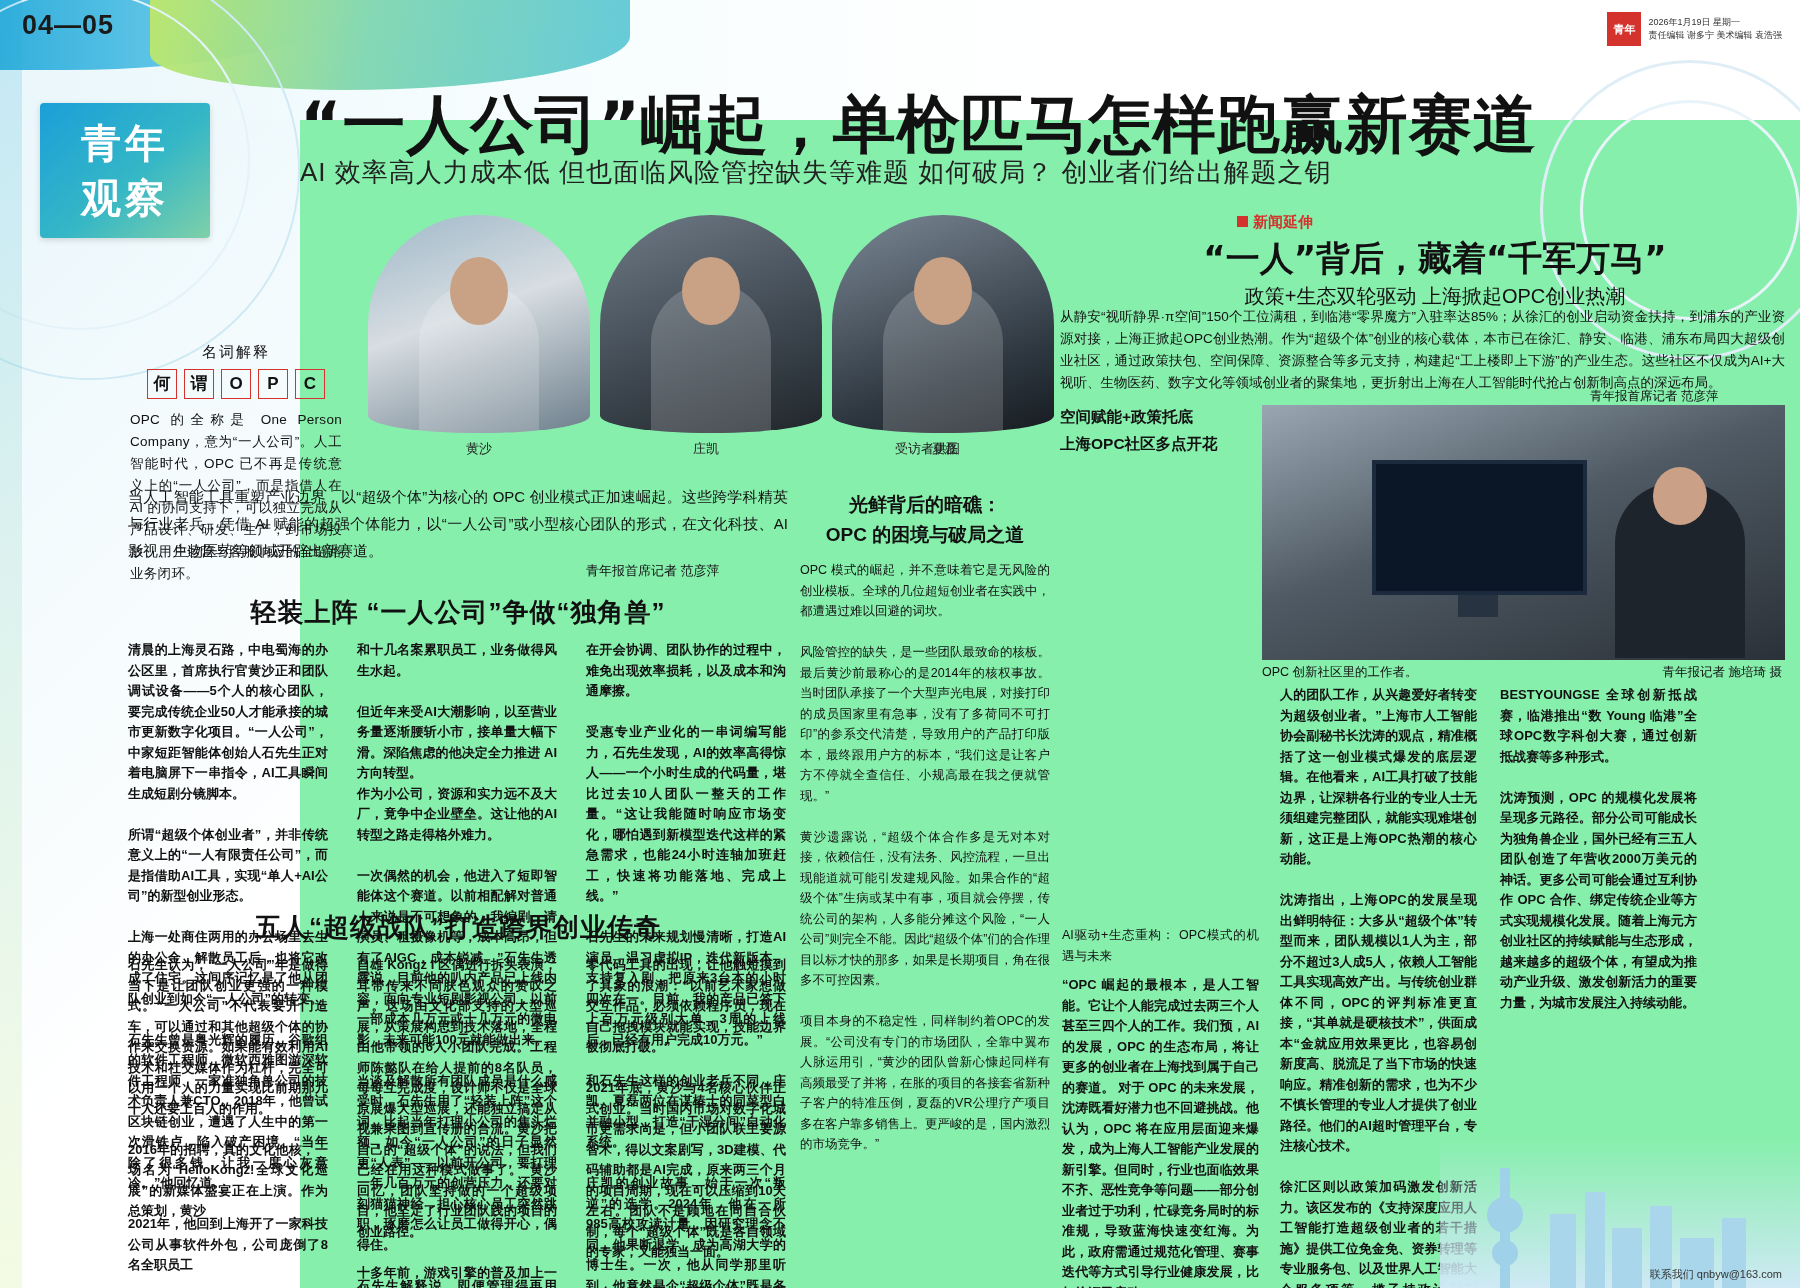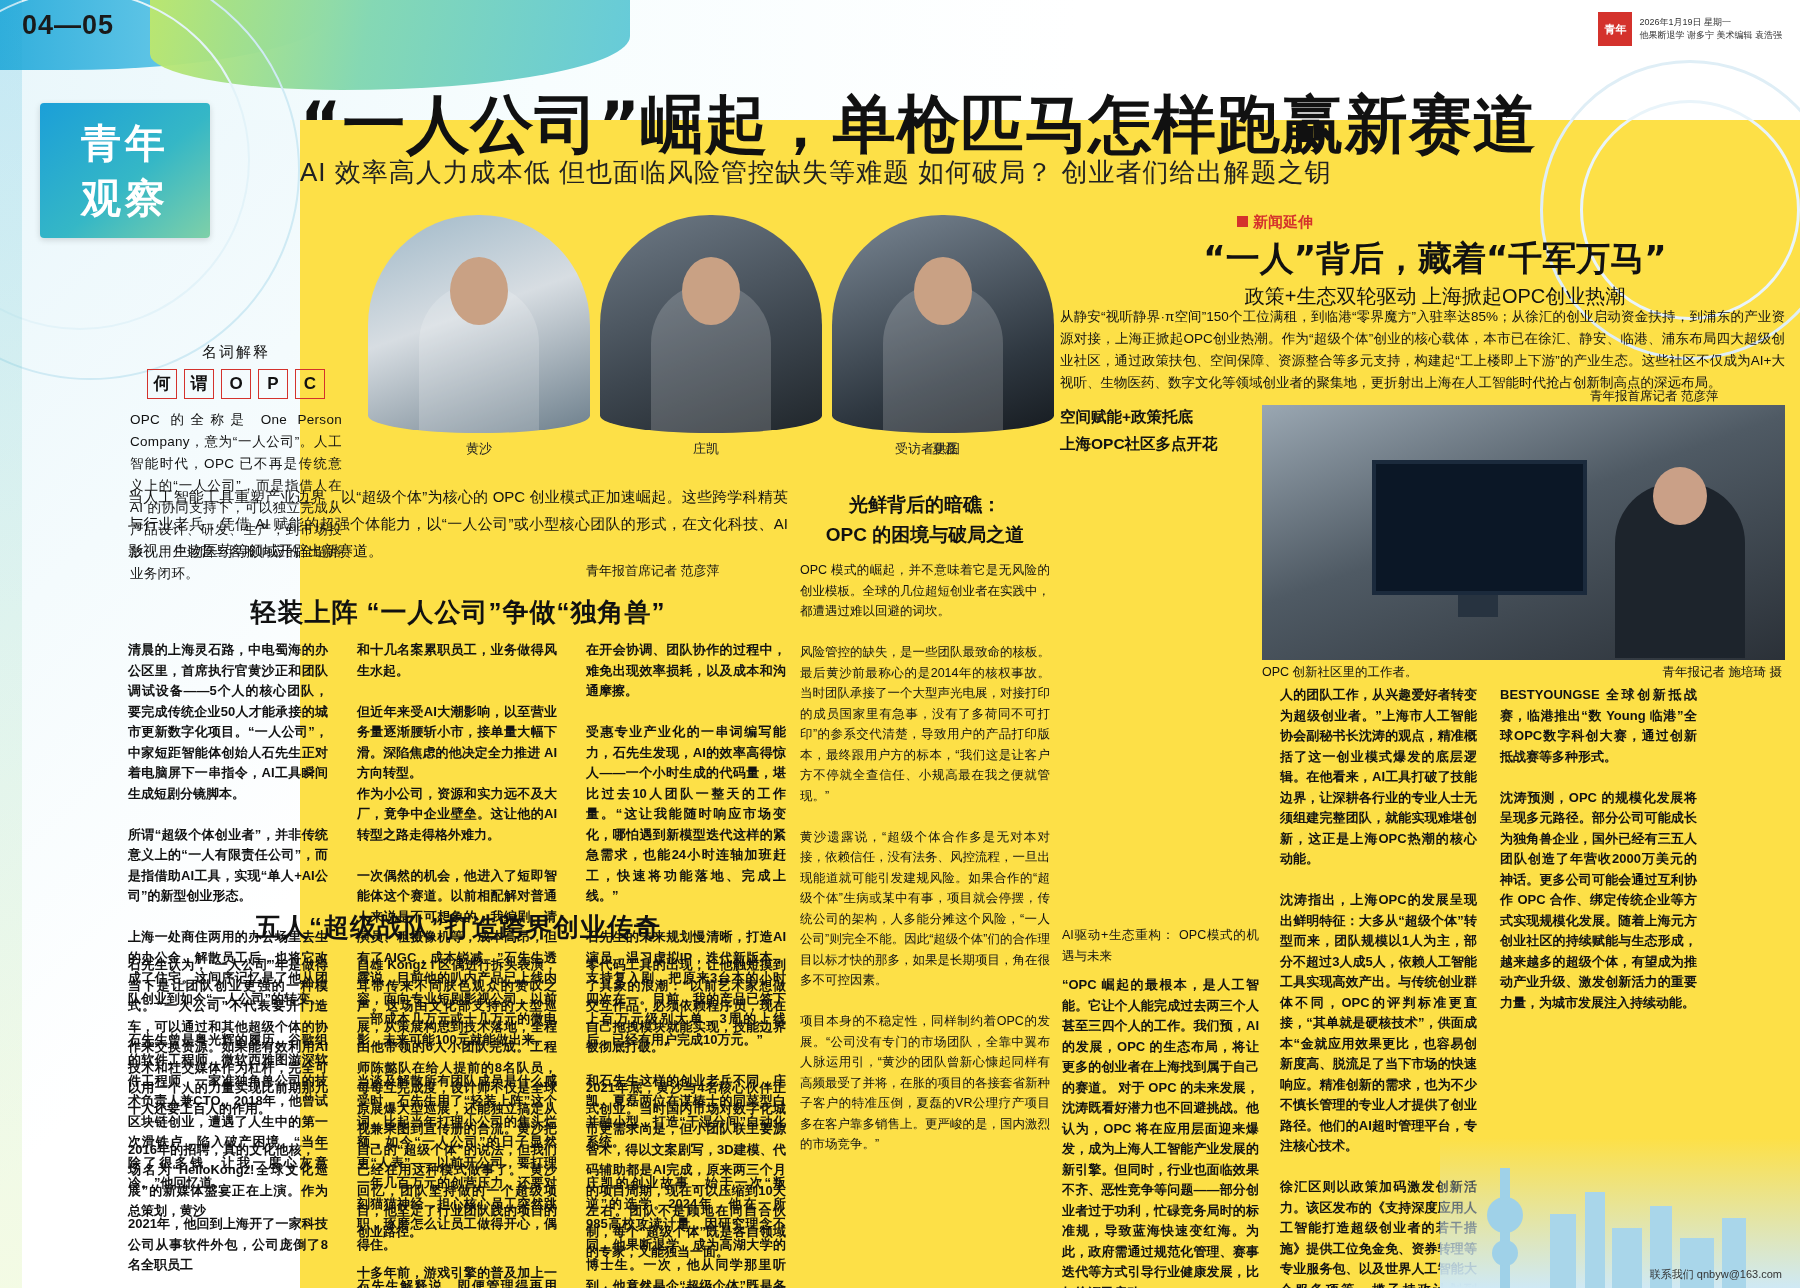--- a/index.html
+++ b/index.html
@@ -6,21 +6,21 @@
   html, body { margin:0; padding:0; }
   body {
     width:1800px; height:1288px;
     font-family:"Liberation Sans", sans-serif;
     background:#ffffff;
     position:relative;
     overflow:hidden;
   }
   .page {
     position:absolute; left:0; top:0; width:1800px; height:1288px;
-    background:#fde047;
+    background:#86efac;
   }
   
   .left-band {
     position:absolute; left:0; top:0; width:300px; height:1288px;
     background:linear-gradient(135deg,#e8f6fb 0%, #f4fbfd 40%, #ffffff 75%);
   }
   .top-band {
     position:absolute; left:0; top:0; width:1800px; height:120px;
     background:linear-gradient(90deg,#eaf7fb 0%, #f7fdfe 30%, #ffffff 60%, #ffffff 100%);
   }
@@ -232,21 +232,21 @@
   <div class="arc3"></div>
   <div class="arc4"></div>
   <div class="left-strip"></div>
 
   <div class="folio">04—05</div>
 
   <div class="masthead">
     <div class="logo">青年</div>
     <div class="mtext">
       <div>2026年1月19日 星期一</div>
-      <div>他果断退学 谢多宁  美术编辑 袁浩强</div>
+      <div>责任编辑 谢多宁  美术编辑 袁浩强</div>
     </div>
   </div>
 
   <div class="qn-logo">
     <div class="l1">青年</div>
     <div class="l2">观察</div>
   </div>
 
   <div class="headline">“一人公司”崛起，单枪匹马怎样跑赢新赛道</div>
   <div class="subhead">AI 效率高人力成本低  但也面临风险管控缺失等难题  如何破局？ 创业者们给出解题之钥</div>

